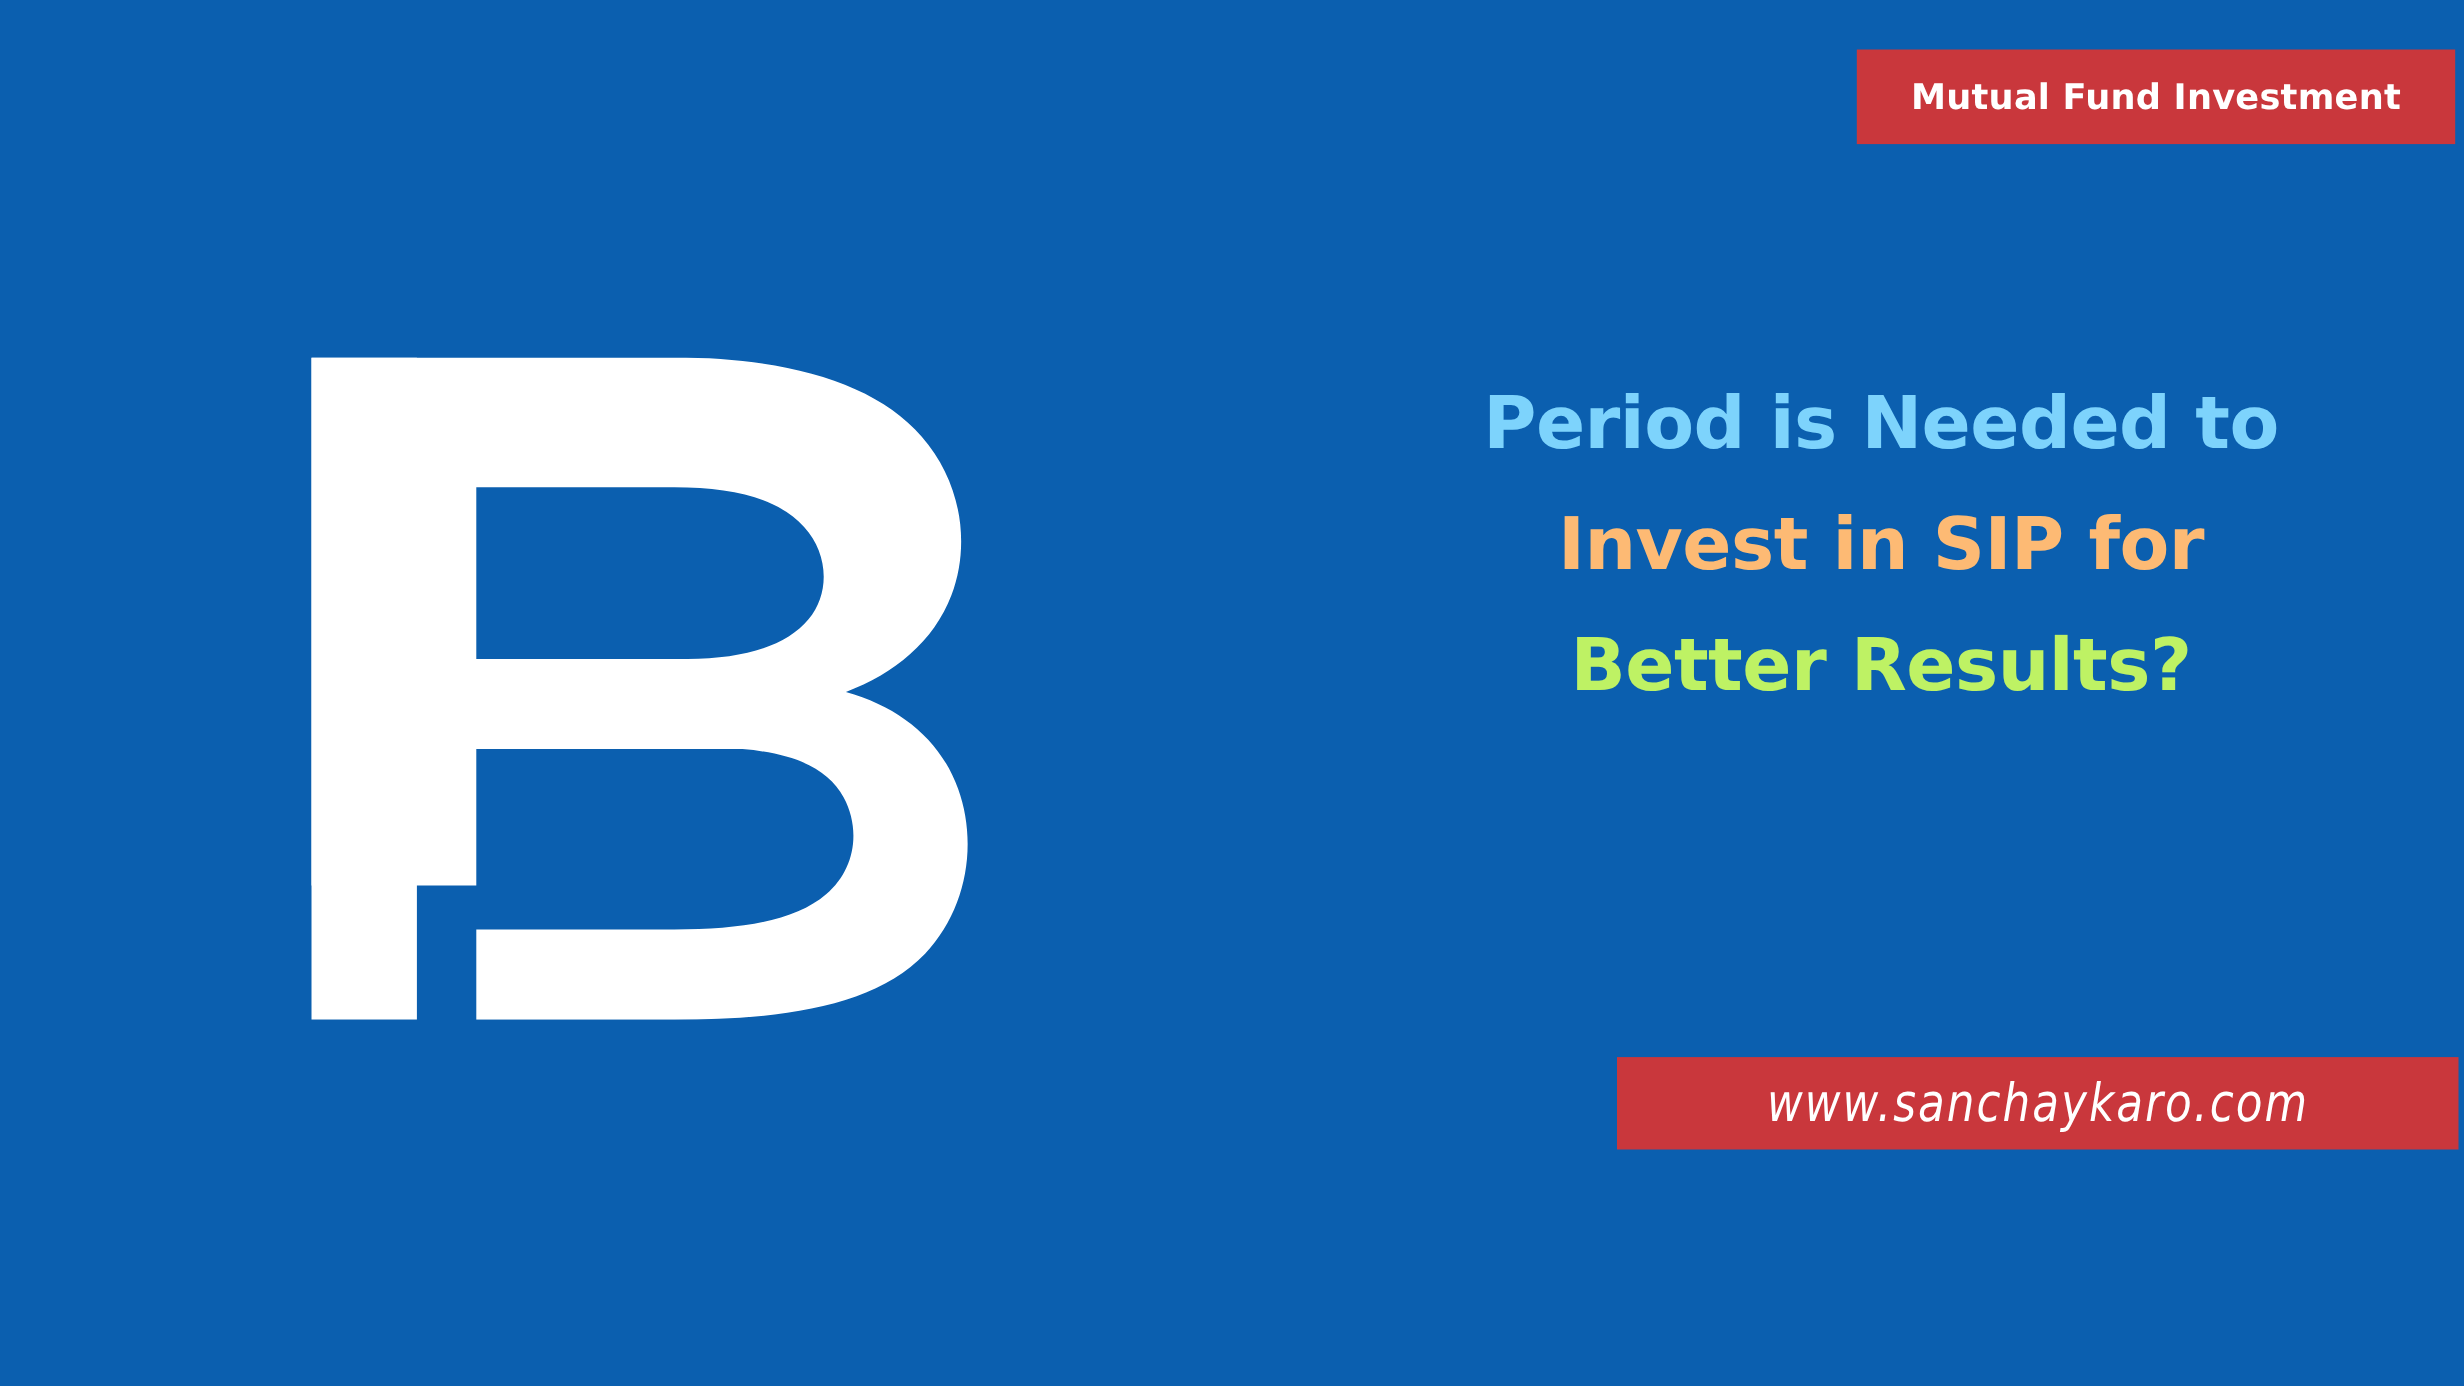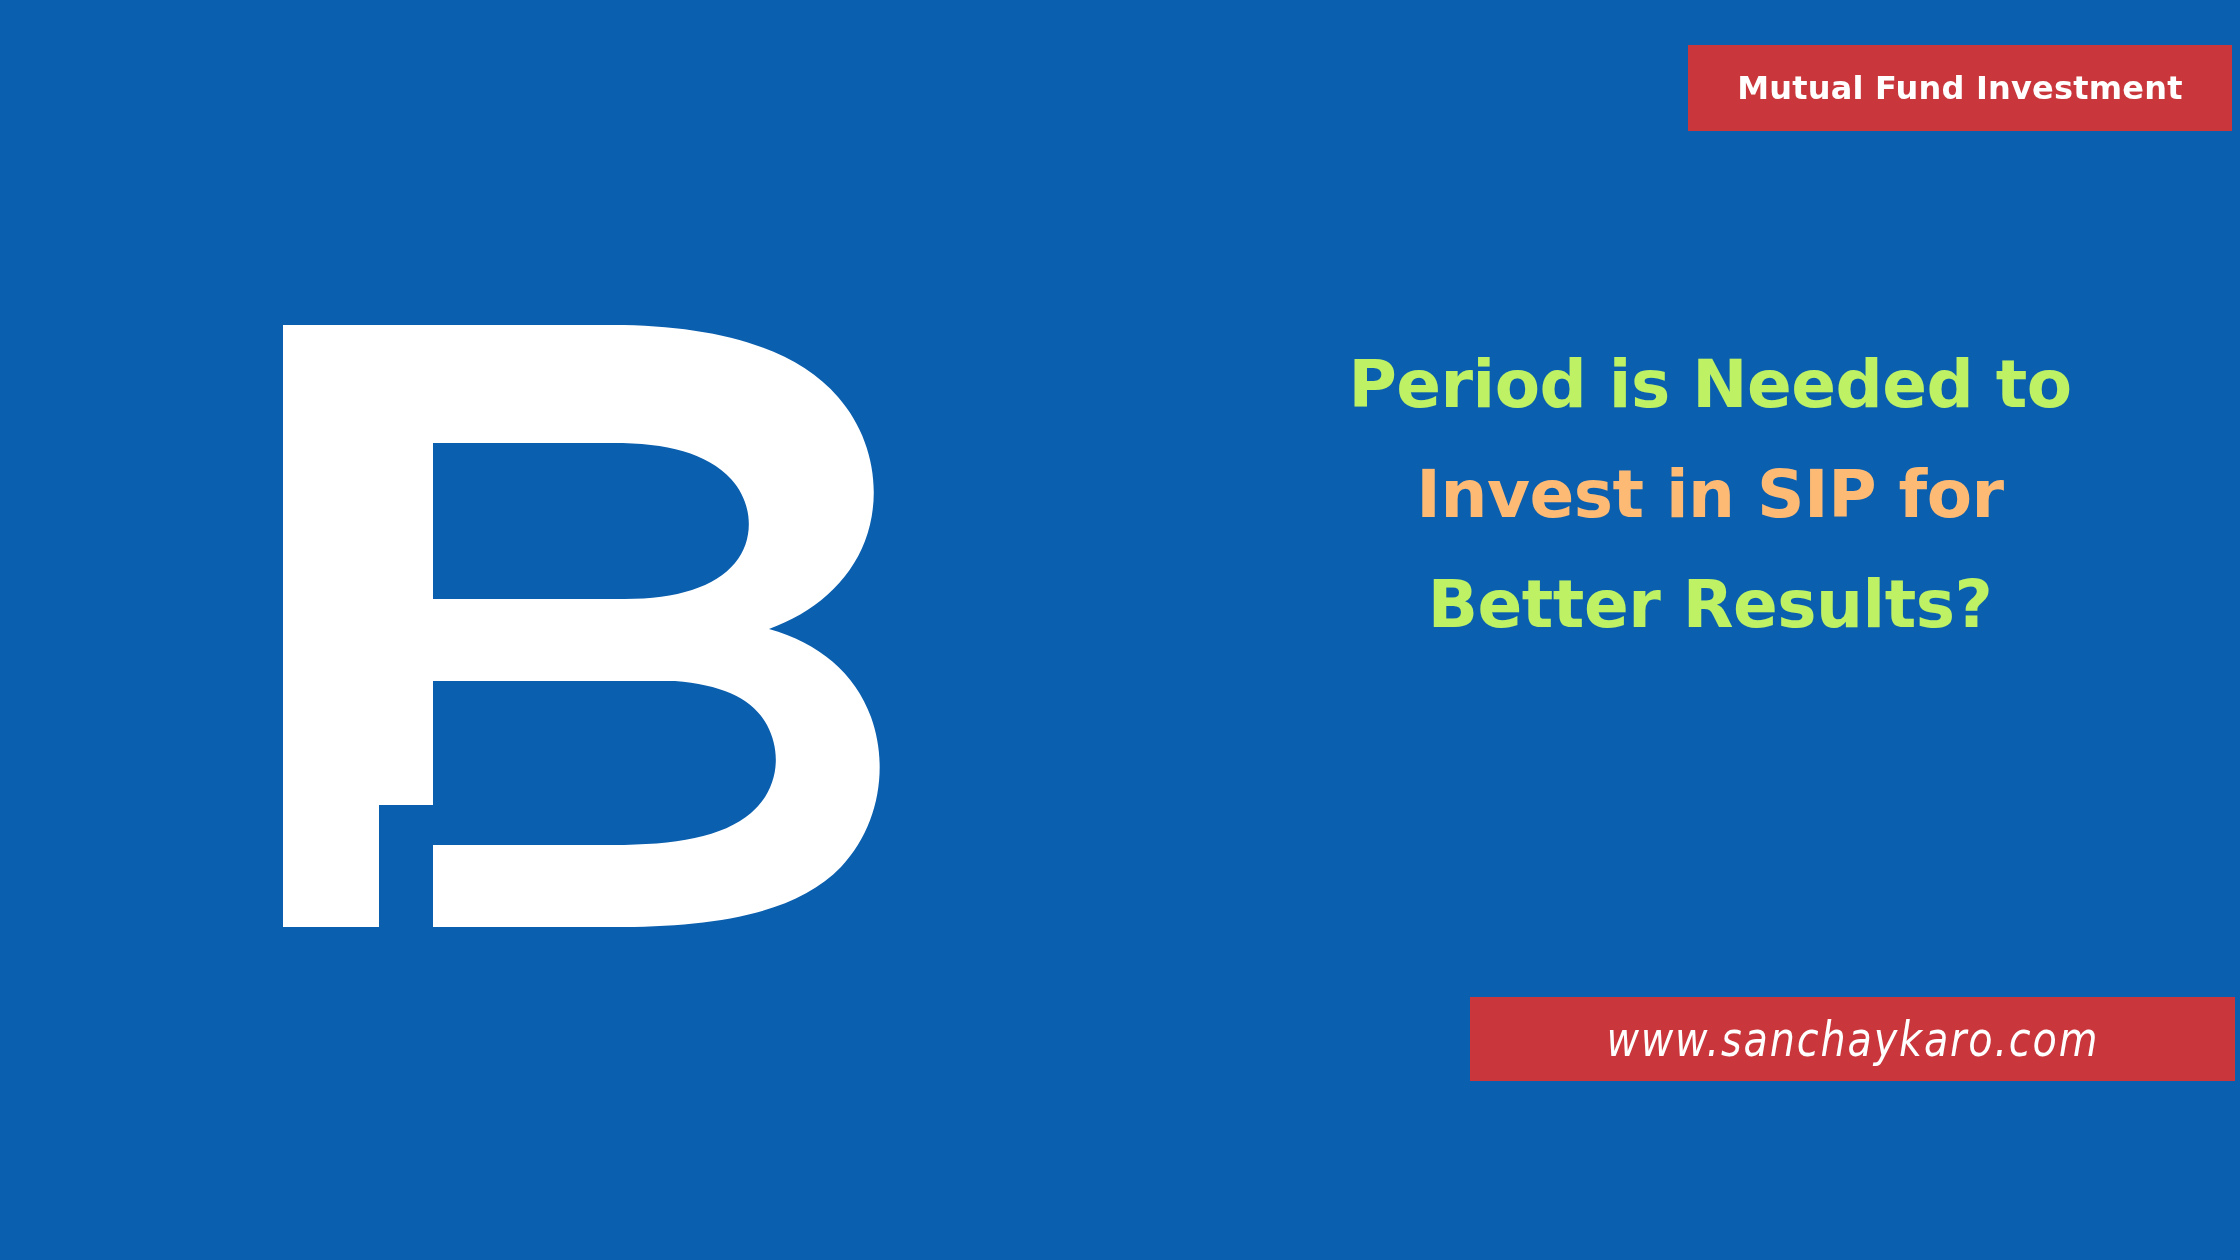--- a/index.html
+++ b/index.html
@@ -73,21 +73,21 @@
     font-weight: 700;
     line-height: 110px;
     letter-spacing: -0.5px;
     white-space: nowrap;
   }
 
   
   .url-badge {
     position: absolute;
     left: 1470px;
-    top: 997px;
+    top: 961px;
     width: 765px;
     height: 84px;
     background: #c9373c;
     display: flex;
     align-items: center;
     justify-content: center;
   }
   .url-badge-label {
     color: #ffffff;
     font-family: "DejaVu Sans Condensed", "Liberation Sans Narrow", "Liberation Sans", sans-serif;
@@ -152,21 +152,21 @@
         C432,126 394,118 342,118
         H166
         V274
         H96
         Z
       " opacity="0"></path>
     </svg>
   </div>
 
   <div class="headline">
-    <span class="headline-line" style="color: #bef264;">Period is Needed to</span>
+    <span class="headline-line" style="color: #7dd3fc;">Period is Needed to</span>
     <span class="headline-line" style="color: #fdba74;">Invest in SIP for</span>
     <span class="headline-line" style="color: #bef264;">Better Results?</span>
   </div>
 
   <div class="url-badge" style="background: rgb(201, 55, 60);">
     <span class="url-badge-label" style="color: rgb(255, 255, 255);">www.sanchaykaro.com</span>
   </div>
 
 </div>
 

